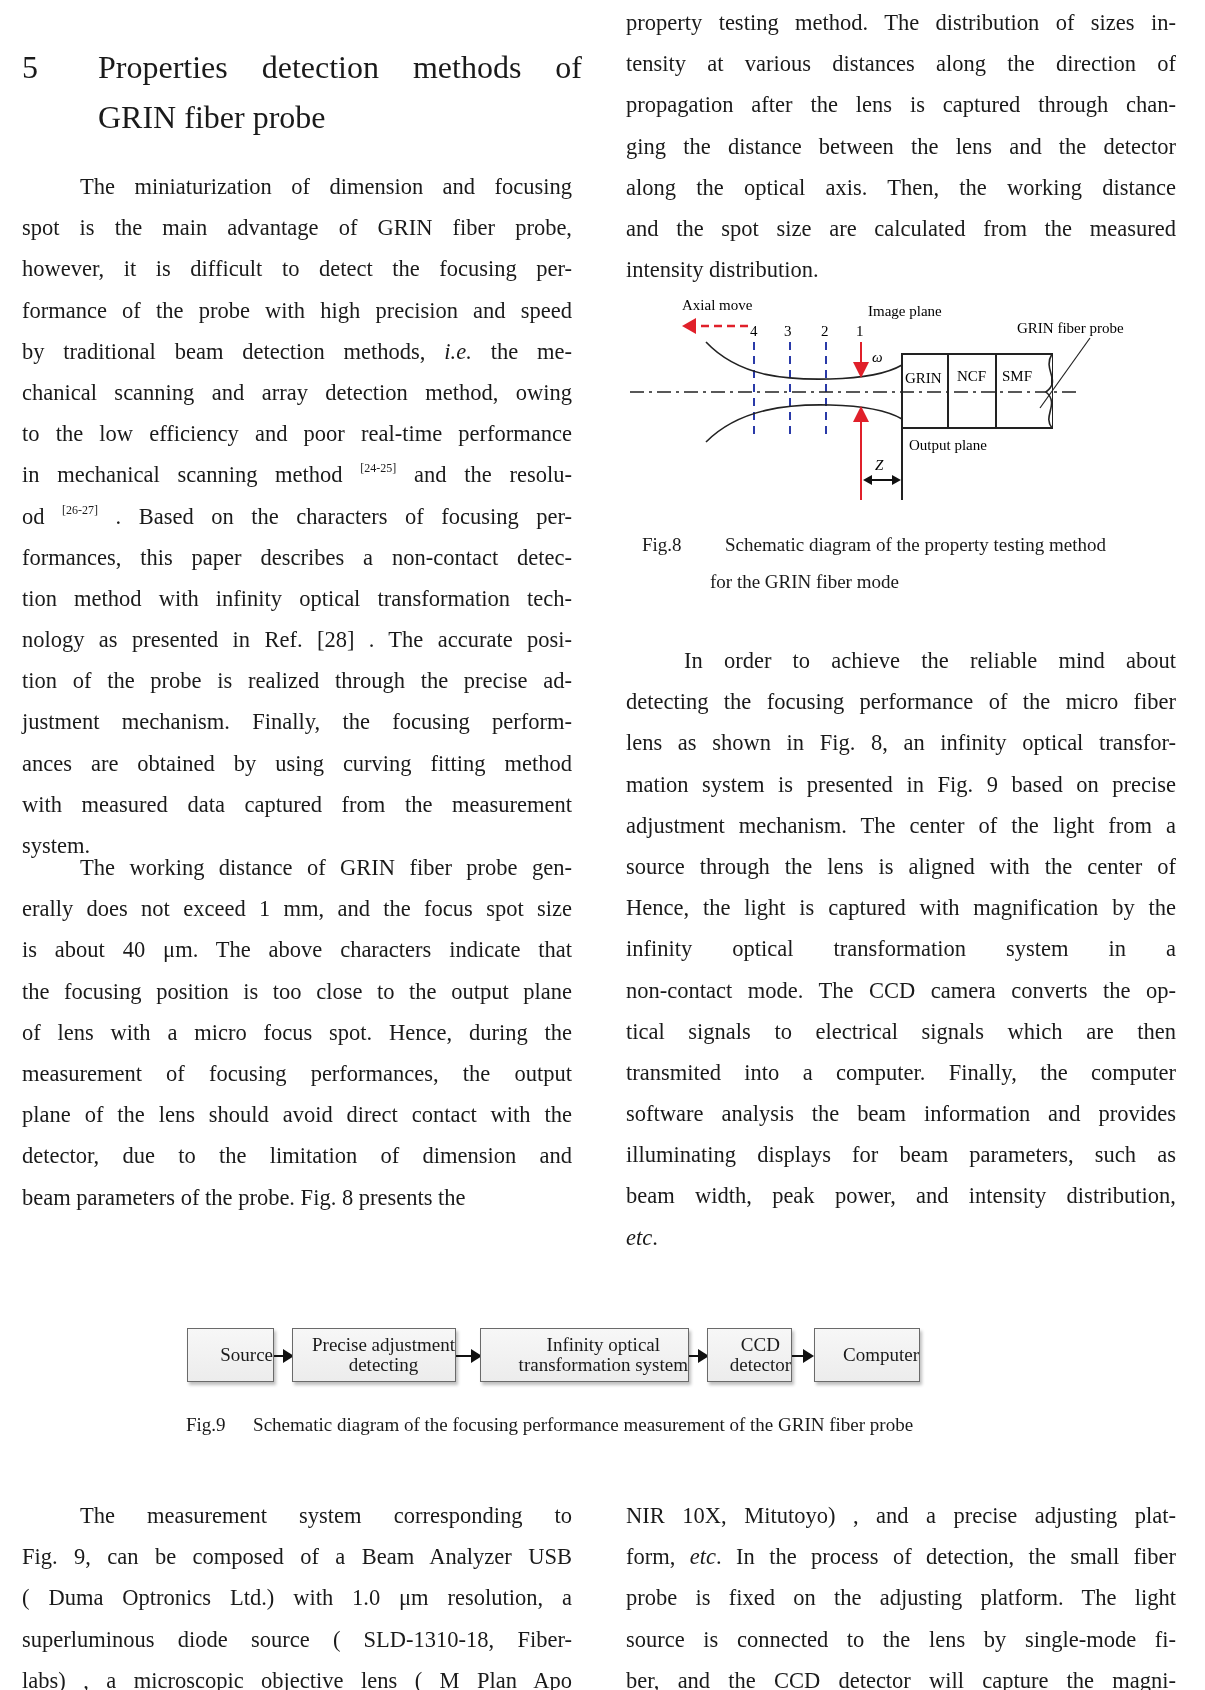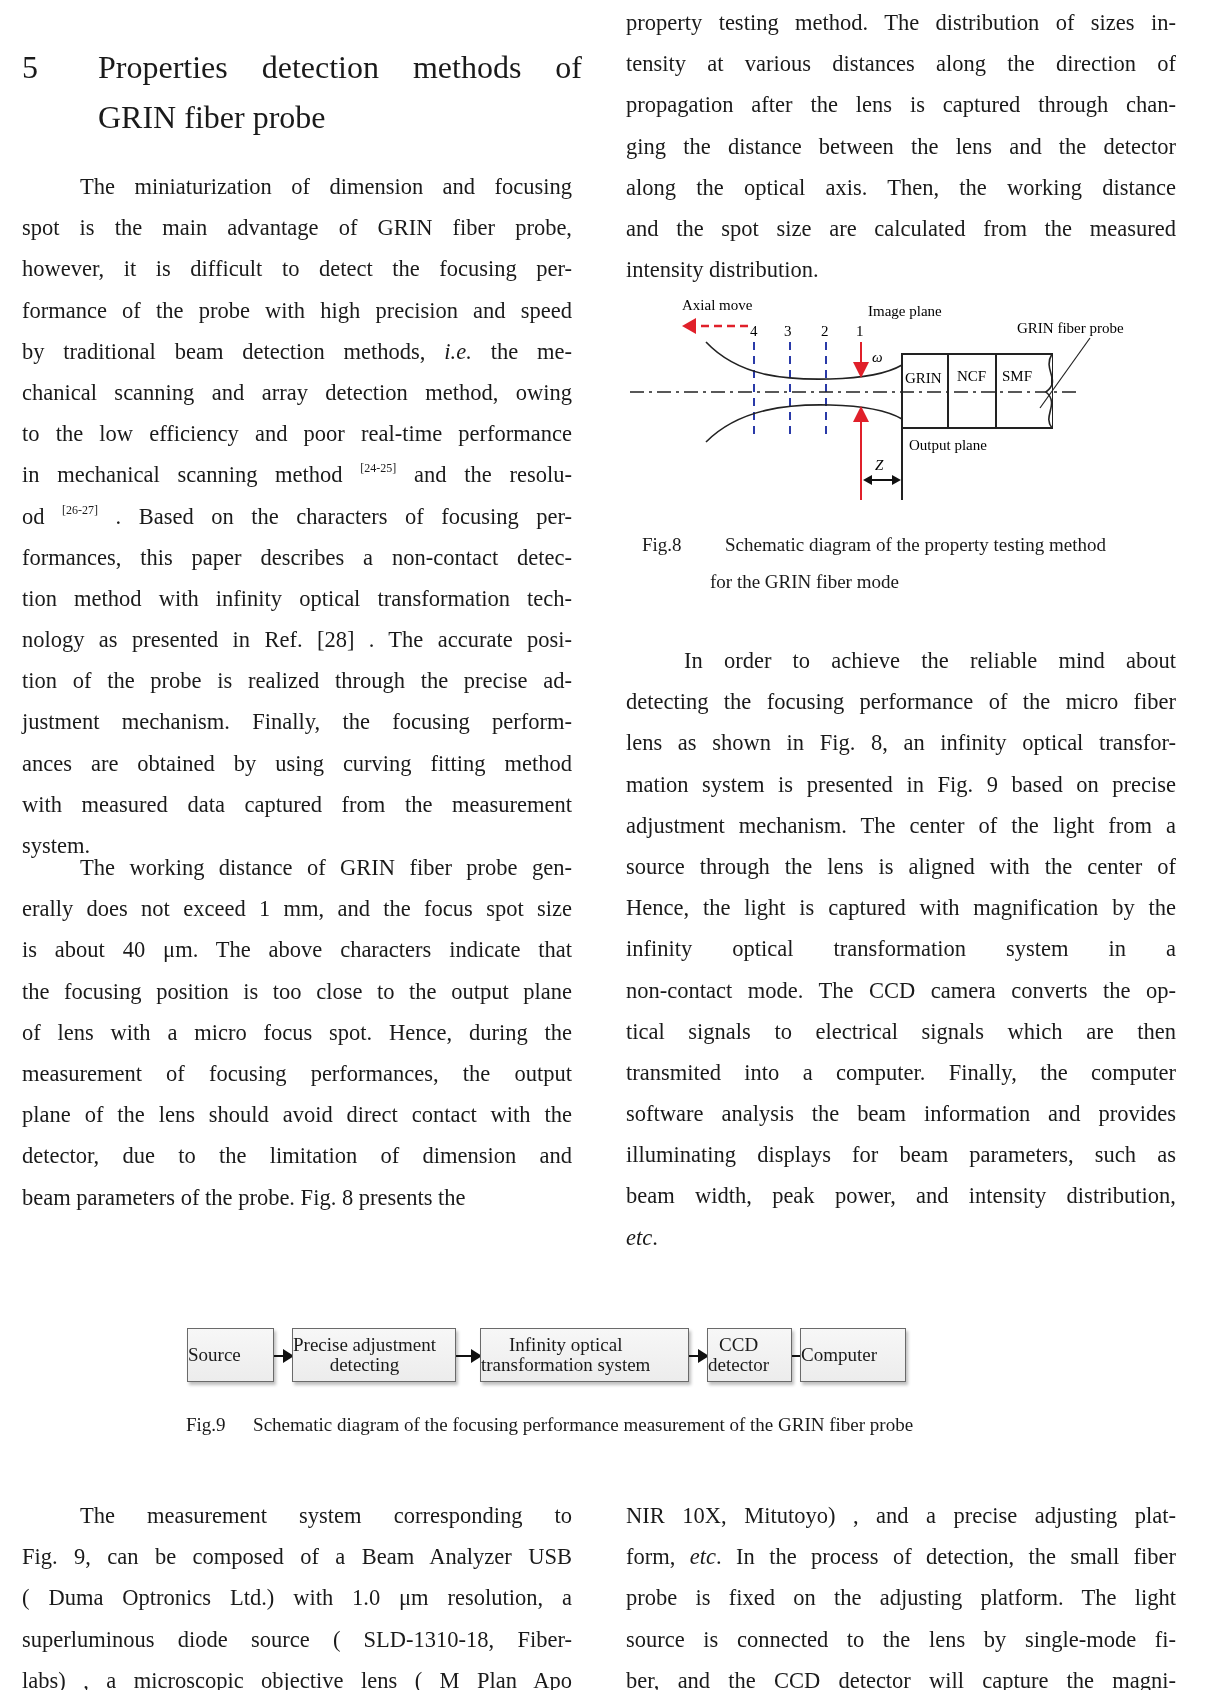--- a/index.html
+++ b/index.html
@@ -22,21 +22,21 @@
   .sec-text { position: absolute; left: 76px; top: 0; width: 484px; }
   .sec-text .line { height: 50px; }
   .fig8 { position: absolute; left: 630px; top: 290px; width: 560px; height: 230px; }
   .fig8 text { font-family: "Liberation Serif", serif; }
   .caption { position: absolute; font-size: 19px; line-height: 37px; }
   .fig9 { position: absolute; left: 180px; top: 1320px; width: 850px; height: 70px; }
   .box {
     position: absolute; top: 8px; height: 54px; border: 1px solid #6a6a6a;
     background: linear-gradient(#f7f7f7, #ececec);
     box-shadow: 2px 3px 3px rgba(0,0,0,0.25);
-    display: flex; align-items: center; justify-content: flex-start; text-align: center;
+    display: flex; align-items: center; justify-content: flex-end; text-align: center;
     font-size: 19px; line-height: 20px; box-sizing: border-box;
   }
   .arrow { position: absolute; top: 35px; height: 2px; background: #111; }
   .arrow::after {
     content: ""; position: absolute; right: -2px; top: -6px;
     border-left: 11px solid #111; border-top: 7px solid transparent; border-bottom: 7px solid transparent;
   }
   .fig9-caption { position: absolute; left: 186px; top: 1410px; font-size: 19px; line-height: 30px; white-space: nowrap; }
   i { font-style: italic; }
 </style>
@@ -194,21 +194,21 @@
       </div>
     </div>
   <div class="arrow" style="left:509px; width:18px;"></div>
   <div class="box" style="left:527px; width:85px;">
       <div>
         <div>CCD</div>
         <div>detector</div>
       </div>
     </div>
   <div class="arrow" style="left:612px; width:20px;"></div>
-  <div class="box" style="left:620px; width:106px;">
+  <div class="box" style="left:634px; width:106px;">
       <div>
         <div>Computer</div>
       </div>
     </div>
 </div>
 
 <div class="fig9-caption">
   <span>Fig.9</span>
   <span style="display:inline-block;width:18px;"></span>
   <span>Schematic diagram of the focusing performance measurement of the GRIN fiber probe</span>

